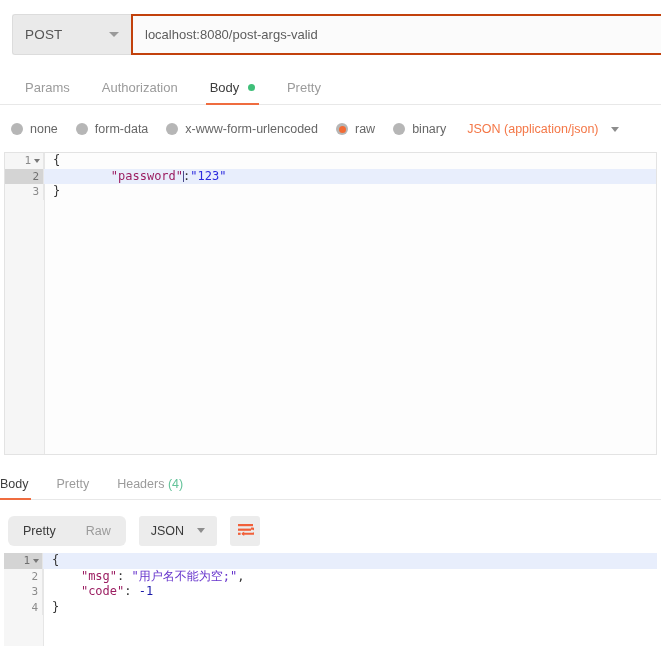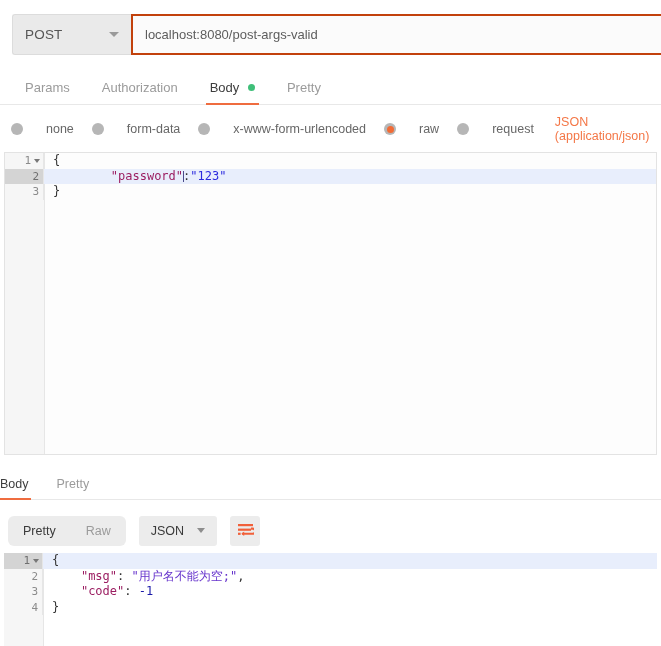--- a/index.html
+++ b/index.html
@@ -112,21 +112,20 @@
     align-items: center;
     padding-left: 11px;
     box-sizing: border-box;
   }
   .radio-opt {
     display: flex;
     align-items: center;
     margin-right: 18px;
     cursor: pointer;
     white-space: nowrap;
-    gap: 16px;
   }
   .radio-dot {
     width: 12px; height: 12px;
     border-radius: 50%;
     background: #b6b6b6;
     margin-right: 7px;
     flex: none;
   }
   .radio-dot.sel {
     background: #b6b6b6;
@@ -374,21 +373,21 @@
   <div class="radio-opt">
     <span class="radio-dot"></span>
     <span class="radio-label">x-www-form-urlencoded</span>
   </div>
   <div class="radio-opt">
     <span class="radio-dot sel"></span>
     <span class="radio-label">raw</span>
   </div>
   <div class="radio-opt">
     <span class="radio-dot"></span>
-    <span class="radio-label">request</span>
+    <span class="radio-label">binary</span>
   </div>
   <div class="json-type">
     <span class="json-type-label">JSON (application/json)</span>
     <span class="caret-sm"></span>
   </div>
 </div>
 
 <div class="editor">
   <div class="gutter-fill"></div>
   <div class="editor-inner">
@@ -419,20 +418,24 @@
 </div>
 
 <div class="resp-panel-bg"></div>
 
 <div class="resp-tabs">
   <div class="rtab active">
     <span>Body</span>
   </div>
   <div class="rtab">
     <span>Pretty</span>
+  </div>
+  <div class="rtab">
+    <span>Headers</span>
+    <span class="rhdr-count">(4)</span>
   </div>
 </div>
 
 <div class="resp-toolbar">
   <div class="seg-group">
     <div class="seg active">
       <span>Pretty</span>
     </div>
     <div class="seg">
       <span>Raw</span>

